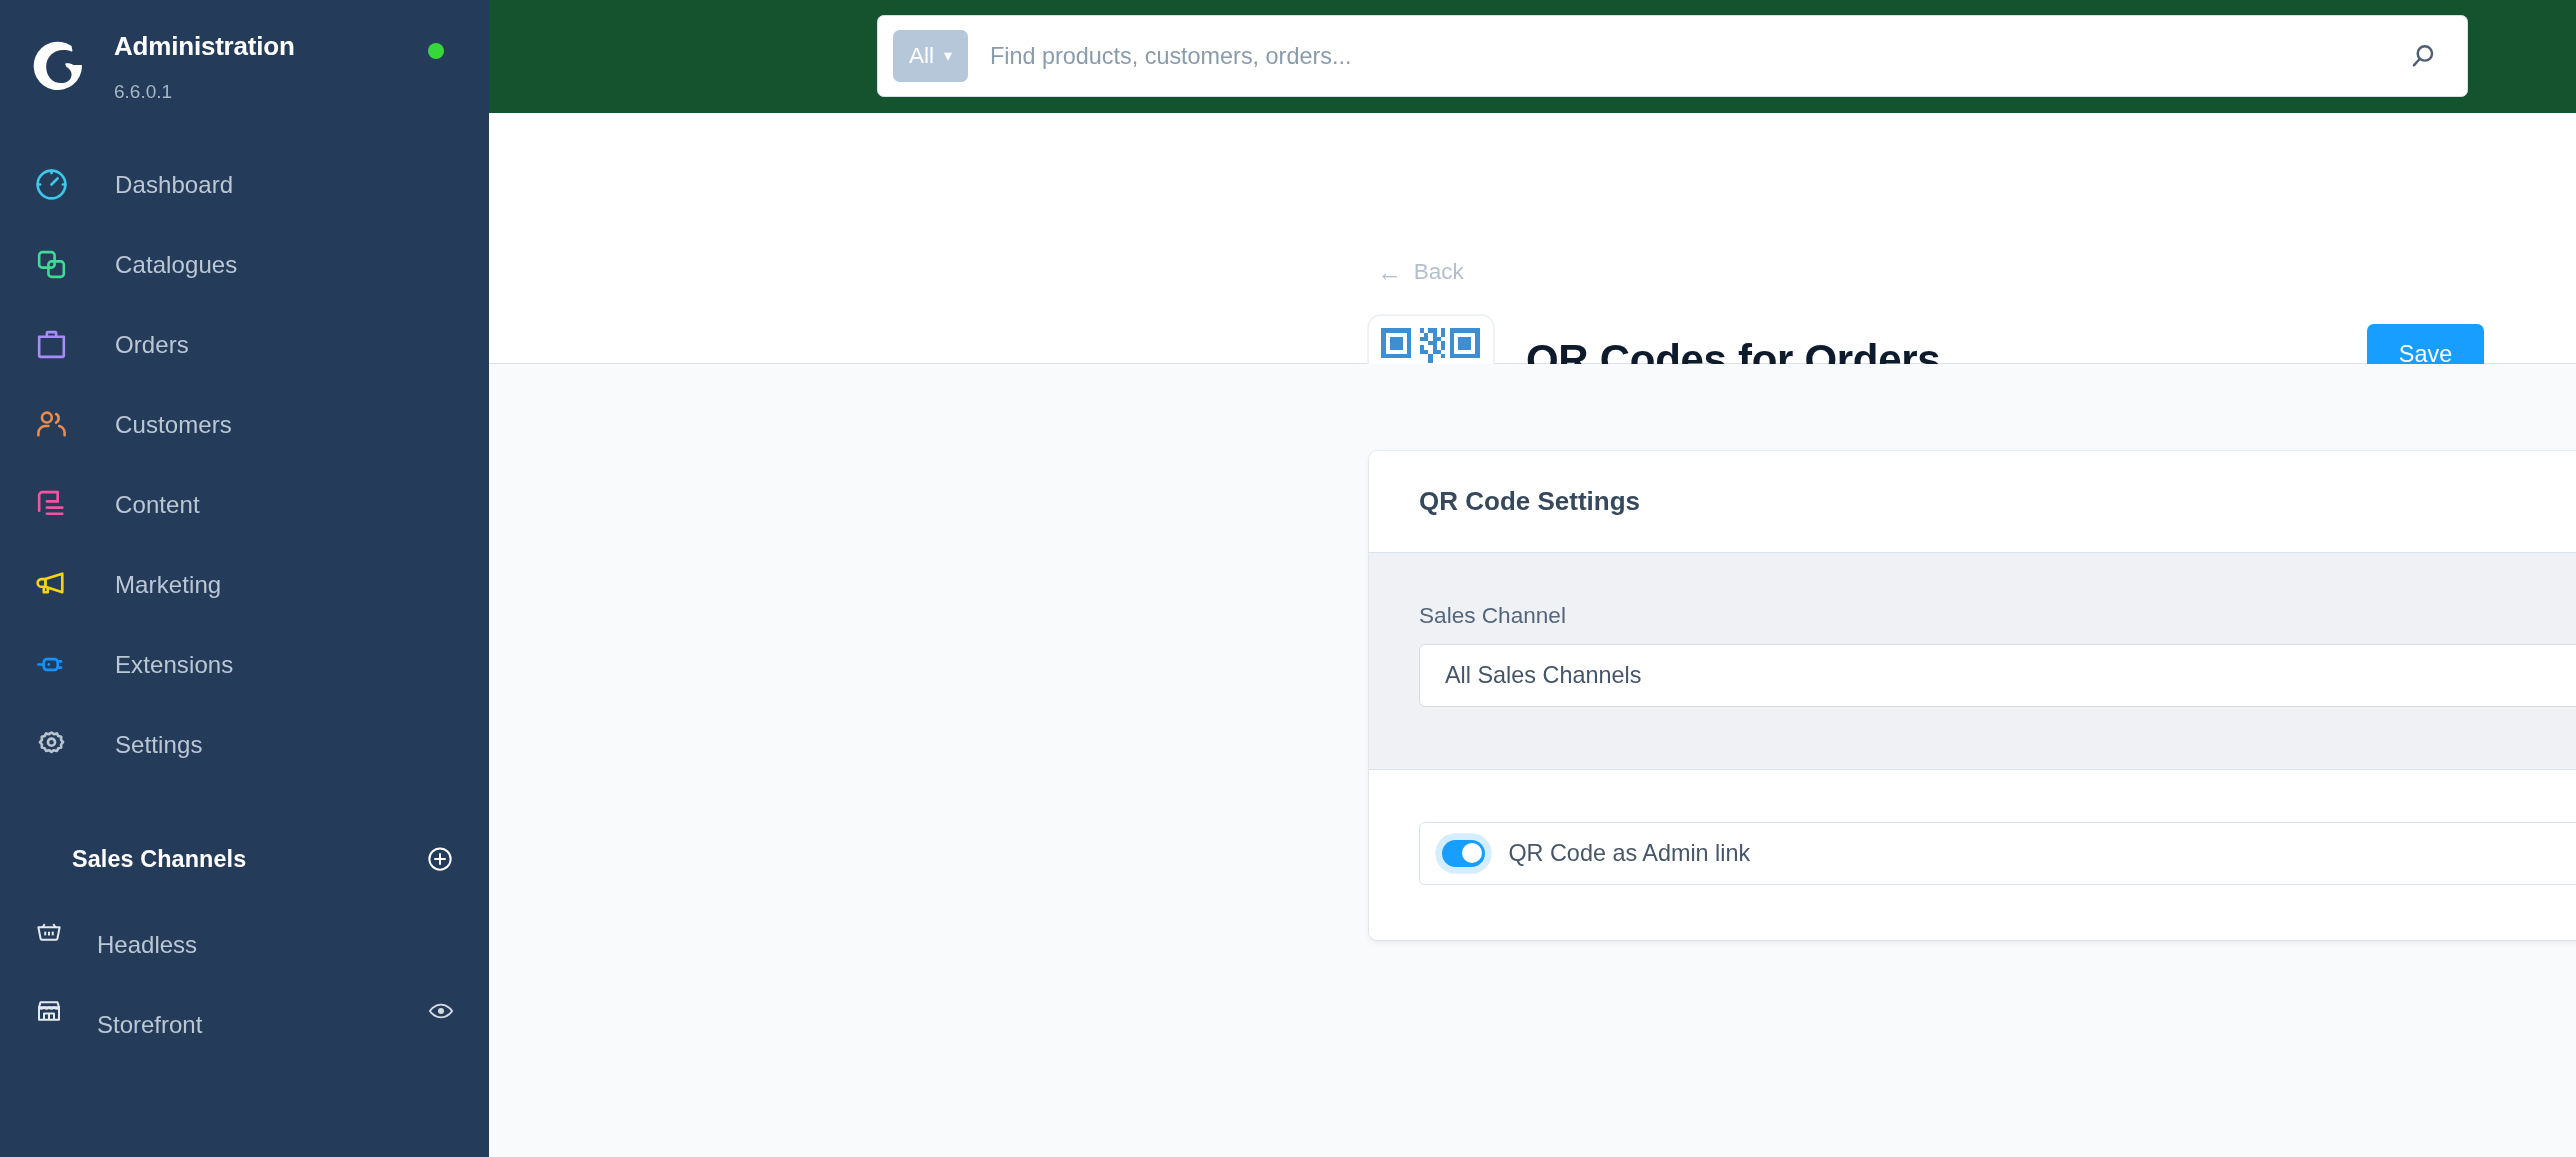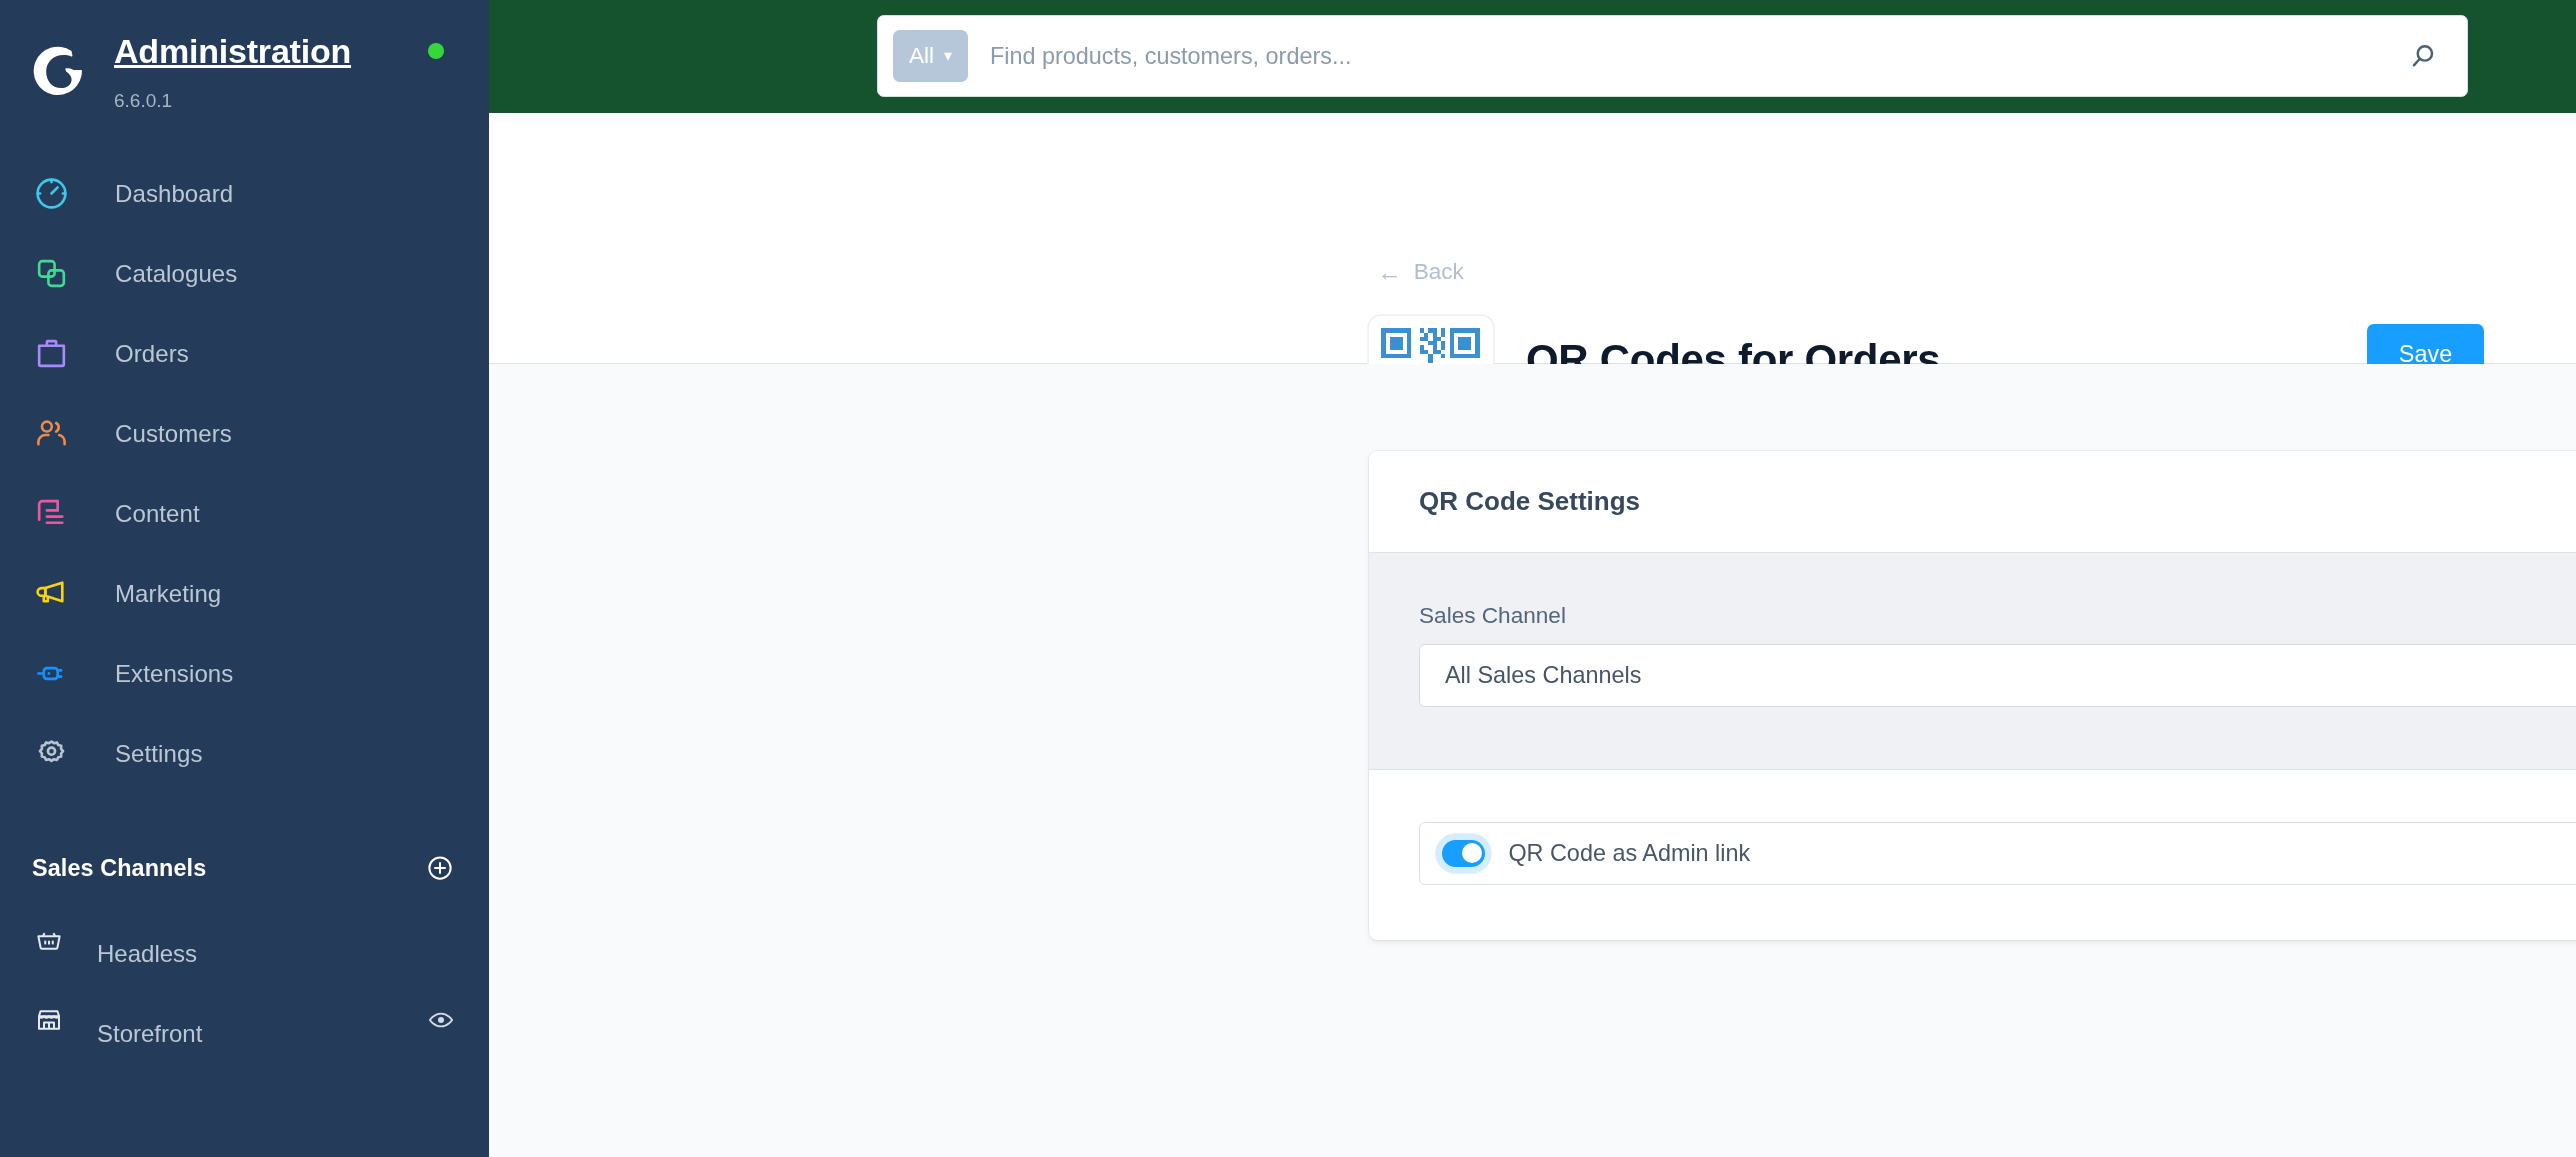--- a/index.html
+++ b/index.html
@@ -20,22 +20,22 @@
     overflow: hidden;
   }
   .brand {
     display: flex; align-items: center;
     padding: 32px 0 0 32px;
     position: relative;
   }
   .brand-logo { width: 60px; height: 60px; flex: 0 0 60px; }
   .brand-text { margin-left: 22px; }
   .brand-title {
-    color: #ffffff; font-size: 34px; font-weight: bold;
-    letter-spacing: -0.2px; line-height: 1.15; text-decoration: underline;
+    color: #ffffff; font-size: 26px; font-weight: bold;
+    letter-spacing: -0.2px; line-height: 1.15;
   }
   .brand-version {
     color: #a8b5c5; font-size: 19px; font-weight: normal;
     margin-top: 20px; line-height: 1.1;
   }
   .brand-dot {
     position: absolute; left: 428px; top: 43px;
     width: 16px; height: 16px; border-radius: 50%;
     background: #37d63a;
   }
@@ -55,20 +55,21 @@
     margin-left: 27px;
     color: #bcc7d4; font-size: 24px;
     letter-spacing: 0.1px;
   }
 
   .section-head {
     display: flex; align-items: center;
     padding: 0 33px 0 32px;
     height: 63px;
     margin-top: 43px;
+    margin-left: 40px;
   }
   .section-title {
     color: #ffffff; font-size: 23.4px; font-weight: bold;
     letter-spacing: 0.1px;
   }
   .section-action {
     margin-left: auto; cursor: pointer;
     width: 33px; height: 33px;
     display: flex; align-items: center; justify-content: center;
   }

